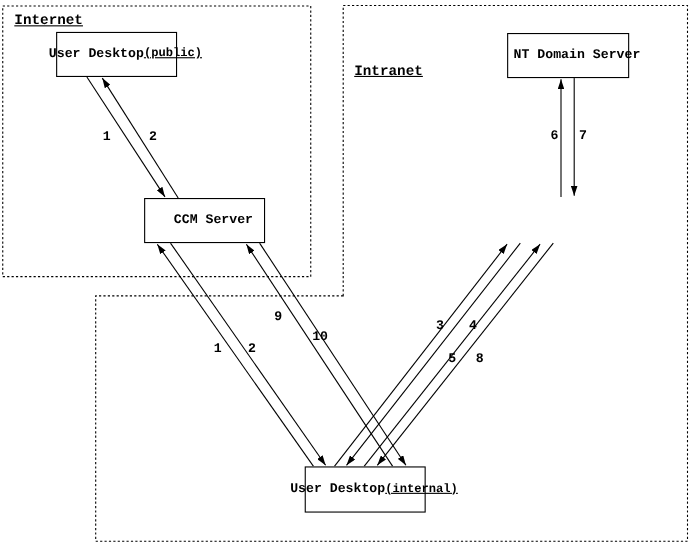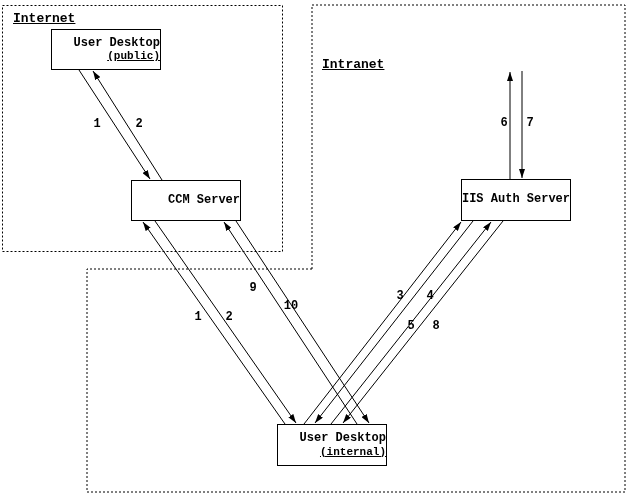--- a/index.html
+++ b/index.html
@@ -26,22 +26,21 @@
     text-decoration: underline;
   }
   #label-internet { left: 13px; top: 11px; }
   #label-intranet { left: 322px; top: 11px; margin-top: 46px; }
   .node {
     position: absolute;
     box-sizing: border-box;
     border: 1px solid #000;
     background: #ffffff;
     display: flex;
-    flex-direction: column;
-    align-items: flex-end;
+    align-items: center;
     justify-content: center;
     text-align: center;
     line-height: 1.1;
     padding-left: 16px;
   }
   .node-title {
     font-size: 12px;
     font-weight: bold;
     color: #000;
     white-space: nowrap;
@@ -96,30 +95,30 @@
 
   <div class="region-label" id="label-internet">Internet</div>
 
   <div class="region-label" id="label-intranet">Intranet</div>
 
   <div class="node" style="left: 51px; top: 29px; width: 110px; height: 41px;">
     <div class="node-title">User Desktop</div>
     <div class="node-subtitle">(public)</div>
   </div>
 
+  <div class="node" style="left: 461px; top: 30px; width: 111px; height: 41px;">
+    <div class="node-title">NT Domain Server</div>
+
+  </div>
 
   <div class="node" style="left: 131px; top: 180px; width: 110px; height: 41px;">
     <div class="node-title">CCM Server</div>
 
   </div>
 
-  <div class="node" style="left: 461px; top: 179px; width: 110px; height: 42px;">
-    <div class="node-title">IIS Auth Server</div>
-
-  </div>
 
   <div class="node" style="left: 277px; top: 424px; width: 110px; height: 42px;">
     <div class="node-title">User Desktop</div>
     <div class="node-subtitle">(internal)</div>
   </div>
 
   <div id="arrow-labels">
       <div class="arrow-num" style="left: 97px; top: 124px;">1</div>
       <div class="arrow-num" style="left: 139px; top: 124px;">2</div>
       <div class="arrow-num" style="left: 198px; top: 317px;">1</div>

